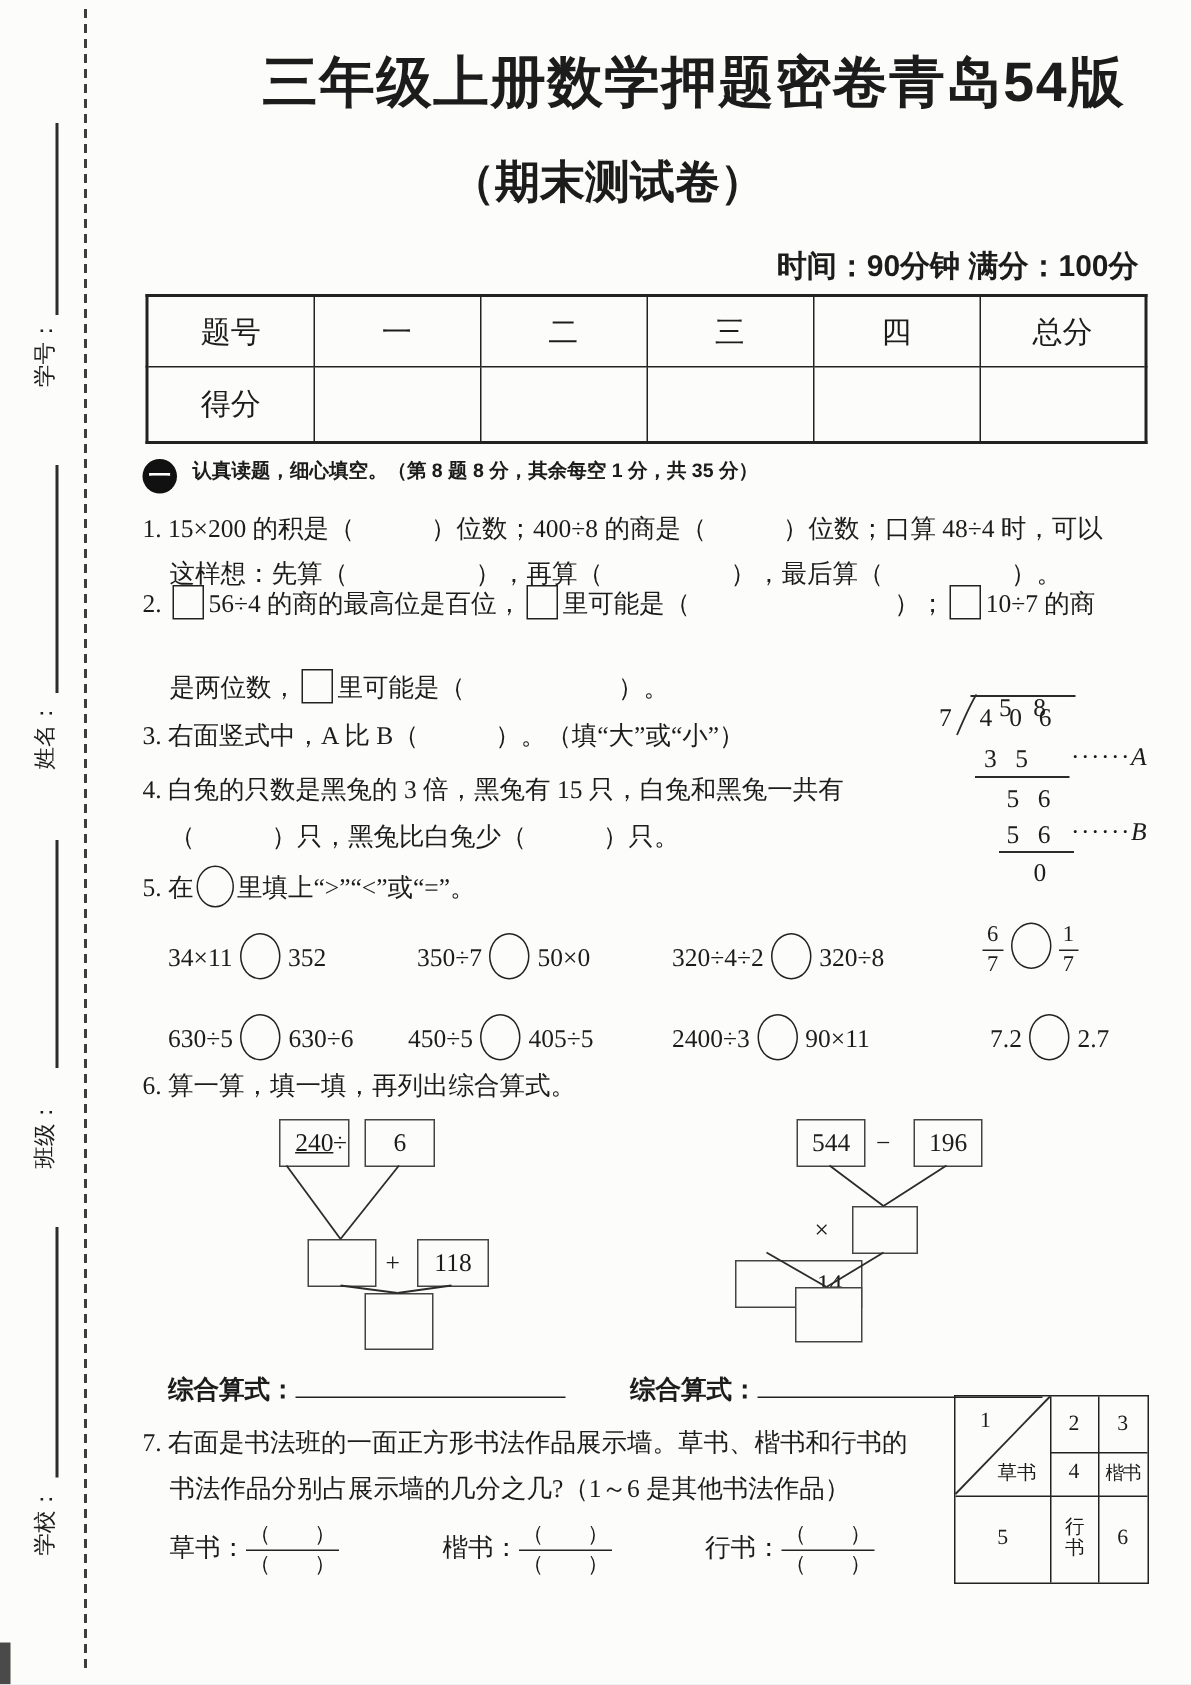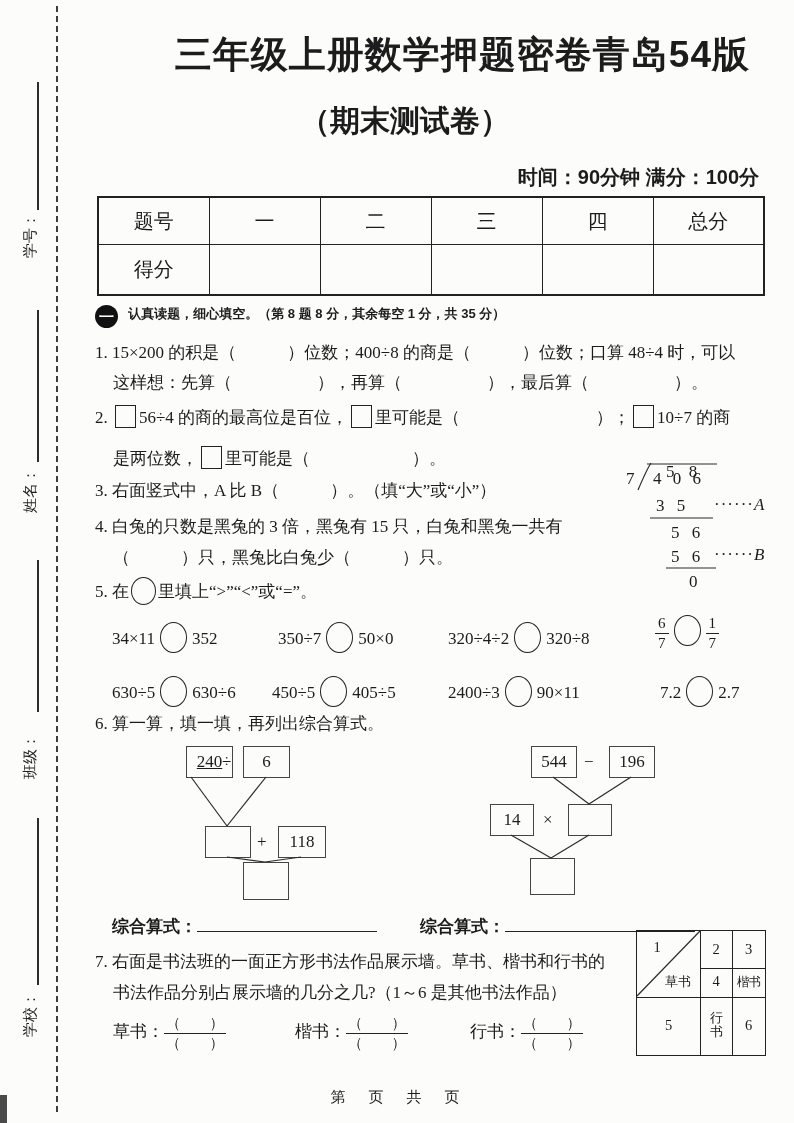--- a/index.html
+++ b/index.html
@@ -88,21 +88,21 @@
   </div>
 
   <div class="abs txt" style="left:95px;top:301px;">
     <span class="badge hei">一</span>
     <span class="hei" style="font-size:13px;">认真读题，细心填空。（第 8 题 8 分，其余每空 1 分，共 35 分）</span>
   </div>
 
   <div class="abs txt" style="left:95px;top:341px;">1. 15×200 的积是（　　　）位数；400÷8 的商是（　　　）位数；口算 48÷4 时，可以</div>
   <div class="abs txt" style="left:113px;top:371px;">这样想：先算（　　　　　），再算（　　　　　），最后算（　　　　　）。</div>
 
-  <div class="abs txt" style="left:95px;top:405px;">
+  <div class="abs txt" style="left:95px;top:390px;">
     <span>2.</span>
     <span class="sq"></span><span>56÷4 的商的最高位是百位，</span><span class="sq"></span><span>里可能是（　　　　　　　　）；</span><span class="sq"></span><span>10÷7 的商</span>
   </div>
   <div class="abs txt" style="left:113px;top:446px;">
     <span>是两位数，</span><span class="sq"></span><span>里可能是（　　　　　　）。</span>
   </div>
 
   <div class="abs txt" style="left:95px;top:479px;">3. 右面竖式中，A 比 B（　　　）。（填“大”或“小”）</div>
 
   <div class="dv" style="left:666px;top:462px;letter-spacing:5px;">5 8</div>
@@ -164,21 +164,21 @@
   <div class="dop" style="left:222px;top:752px;">÷</div>
   <div class="dbox" style="left:243px;top:746px;width:45px;height:30px;line-height:30px;">6</div>
   <div class="dbox" style="left:205px;top:826px;width:44px;height:30px;"></div>
   <div class="dop" style="left:257px;top:832px;">+</div>
   <div class="dbox" style="left:278px;top:826px;width:46px;height:30px;line-height:30px;">118</div>
   <div class="dbox" style="left:243px;top:862px;width:44px;height:36px;"></div>
 
   <div class="dbox" style="left:531px;top:746px;width:44px;height:30px;line-height:30px;">544</div>
   <div class="dop" style="left:584px;top:752px;">−</div>
   <div class="dbox" style="left:609px;top:746px;width:44px;height:30px;line-height:30px;">196</div>
-  <div class="dbox" style="left:490px;top:804px;width:42px;height:30px;line-height:30px;">14</div>
+  <div class="dbox" style="left:490px;top:840px;width:42px;height:30px;line-height:30px;padding-left:41px;">14</div>
   <div class="dop" style="left:543px;top:810px;">×</div>
   <div class="dbox" style="left:568px;top:804px;width:42px;height:30px;"></div>
   <div class="dbox" style="left:530px;top:858px;width:43px;height:35px;"></div>
 
   <div class="abs txt" style="left:112px;top:915px;">
     <span class="hei" style="font-size:17px;">综合算式：</span><span style="display:inline-block;width:180px;border-bottom:1.2px solid #222;height:16px;"></span>
   </div>
   <div class="abs txt" style="left:420px;top:915px;">
     <span class="hei" style="font-size:17px;">综合算式：</span><span style="display:inline-block;width:190px;border-bottom:1.2px solid #222;height:16px;"></span>
   </div>
@@ -205,21 +205,20 @@
     <span style="left:20px;top:44px;width:42px;font-size:13px;">草书</span>
     <span style="left:63px;top:11px;width:32px;">2</span>
     <span style="left:95px;top:11px;width:33px;">3</span>
     <span style="left:63px;top:43px;width:32px;">4</span>
     <span style="left:95px;top:45px;width:33px;font-size:12.5px;letter-spacing:-1px;">楷书</span>
     <span style="left:0;top:87px;width:63px;">5</span>
     <span style="left:72px;top:80px;width:15px;font-size:13px;white-space:normal;word-break:break-all;">行书</span>
     <span style="left:95px;top:87px;width:33px;">6</span>
   </div>
 
-  <div class="abs center" style="left:260px;top:1088px;width:274px;font-size:15px;letter-spacing:4px;">第　页　共　页</div>
 
   <svg class="overlay" width="794" height="1123" viewBox="0 0 794 1123">
     <g stroke="#2b2b2b" stroke-width="1.2" fill="none">
 
       <path d="M638,490 Q647,469 651,463"></path>
       <line x1="647" y1="464" x2="717" y2="464"></line>
       <line x1="650" y1="518" x2="713" y2="518"></line>
       <line x1="666" y1="568" x2="716" y2="568"></line>
 
       <line x1="191" y1="777" x2="227" y2="826"></line>

